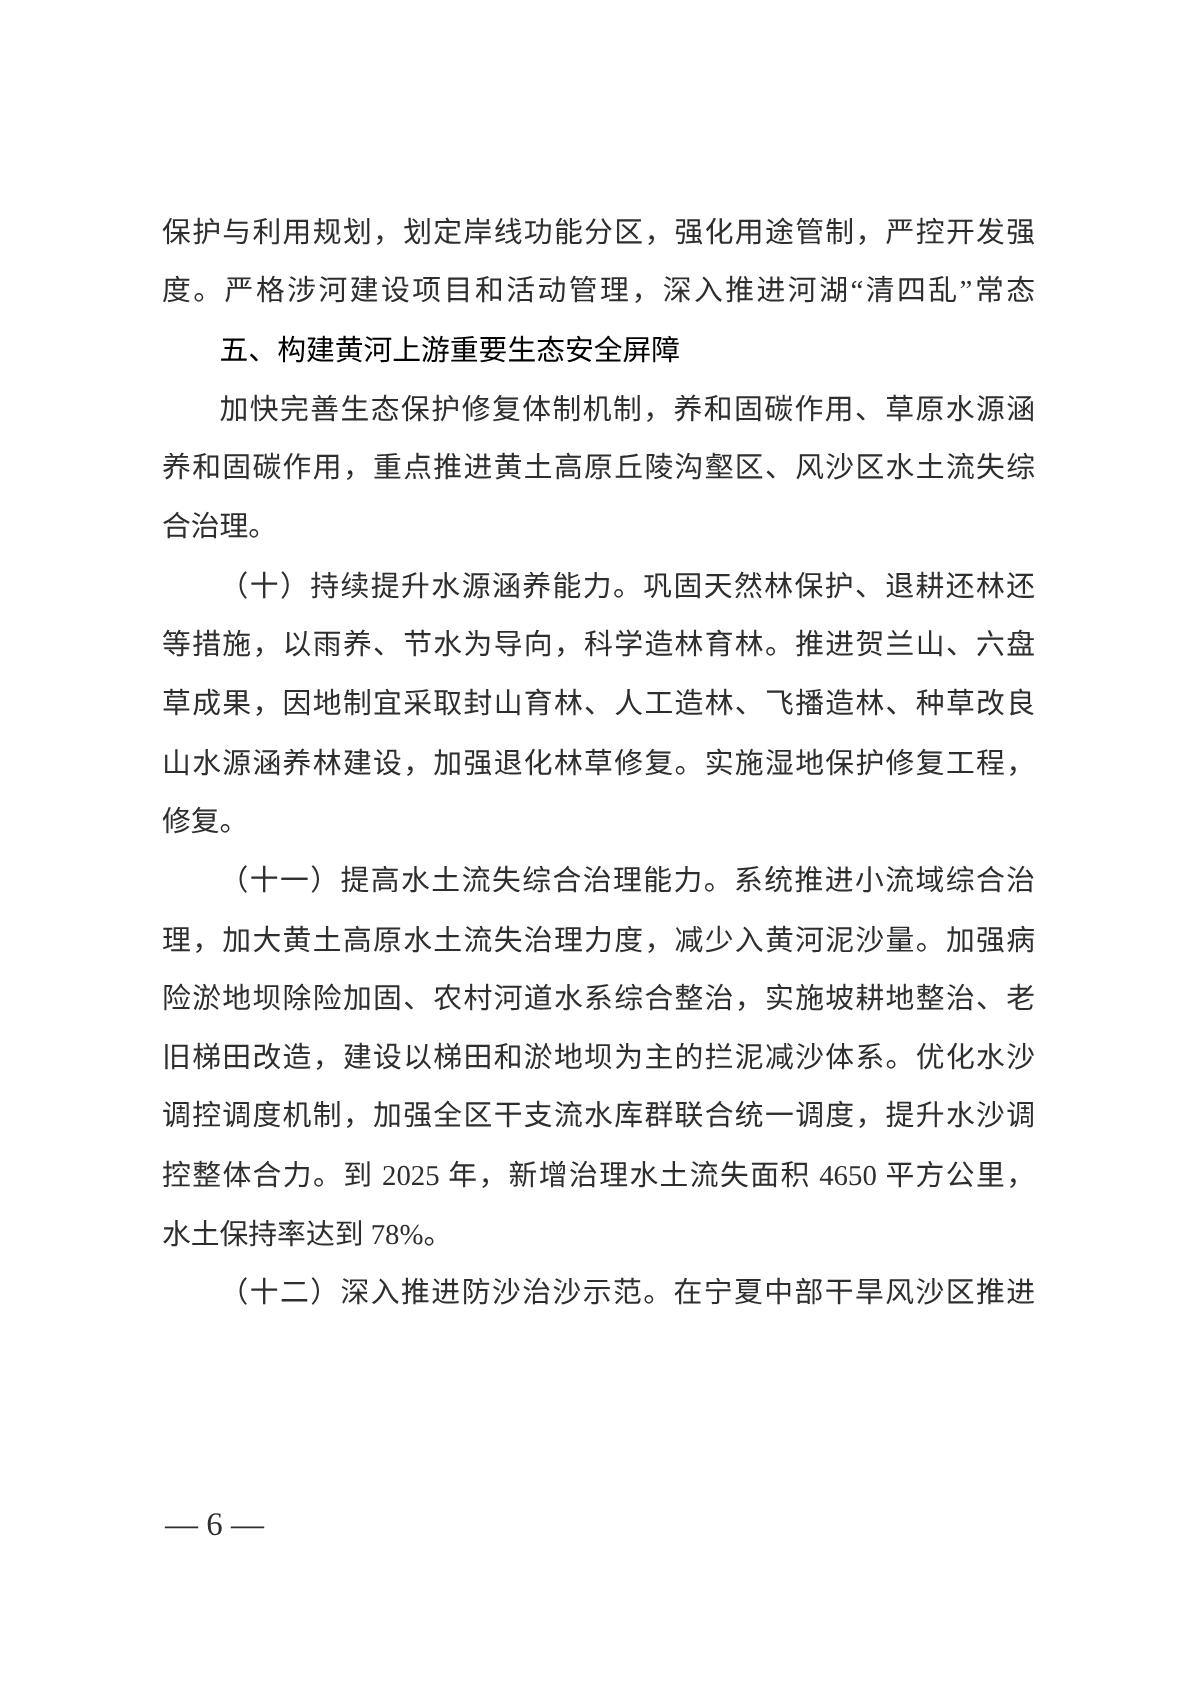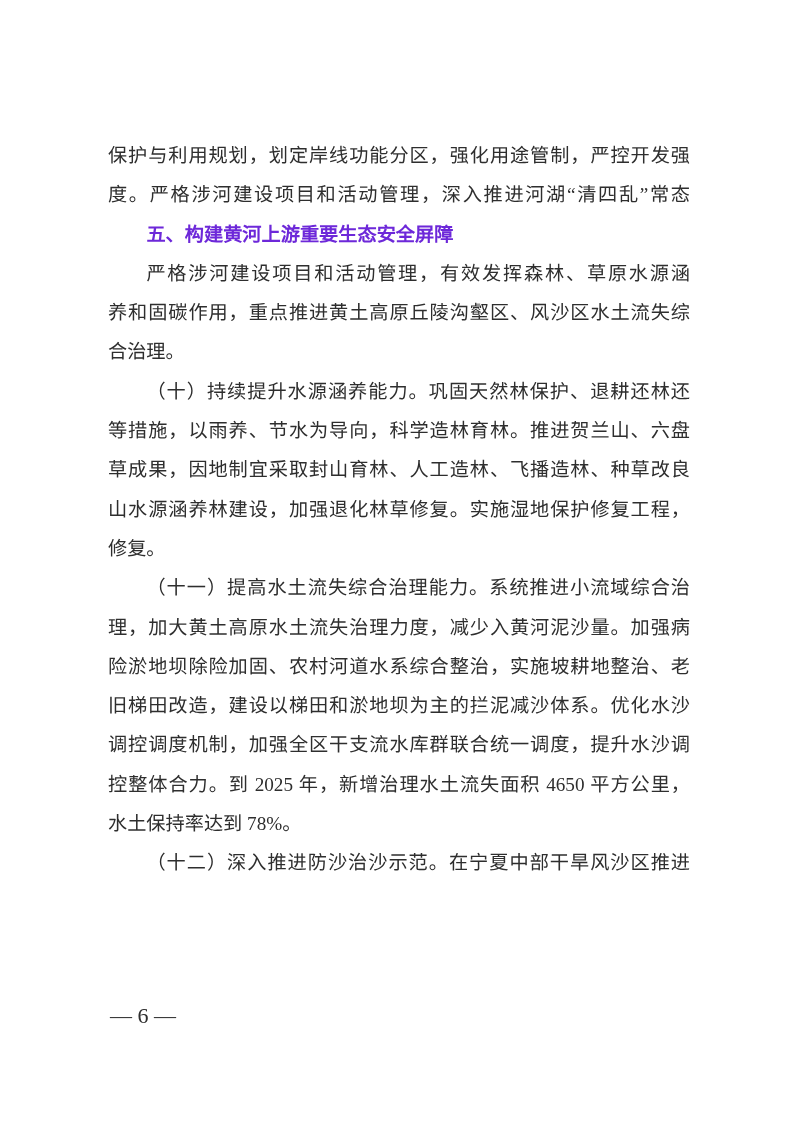--- a/index.html
+++ b/index.html
@@ -33,22 +33,22 @@
   .line.just {
     text-align-last: justify;
   }
   .line.indent {
     text-indent: 2em;
   }
   .seg { font-weight: 400; }
   .seg.bold { font-weight: 400; }
   .block.heading .line .seg {
     font-family: "Liberation Sans", sans-serif;
-    font-weight: 700;
-    color: #6d28d9;
+    font-weight: 400;
+    color: #000000;
   }
   .footer {
     position: absolute;
     left: 110px;
     top: 1004px;
     font-size: 22px;
     line-height: 24px;
     color: #2e2e2e;
     font-family: "Liberation Serif", serif;
   }
@@ -59,21 +59,21 @@
 <div class="page">
   <div class="content">
       <div class="block paragraph">
         <div class="line just"><span class="seg">保护与利用规划，划定岸线功能分区，强化用途管制，严控开发强</span></div>
         <div class="line just"><span class="seg">度。严格涉河建设项目和活动管理，深入推进河湖“清四乱”常态</span></div>
       </div>
       <div class="block heading">
         <div class="line indent"><span class="seg bold">五、构建黄河上游重要生态安全屏障</span></div>
       </div>
       <div class="block paragraph">
-        <div class="line just indent"><span class="seg">严格涉河建设项目和活动管理，有效发挥森林、草原水源涵</span></div>
+        <div class="line just indent"><span class="seg">加快完善生态保护修复体制机制，养和固碳作用、草原水源涵</span></div>
         <div class="line just"><span class="seg">养和固碳作用，重点推进黄土高原丘陵沟壑区、风沙区水土流失综</span></div>
         <div class="line"><span class="seg">合治理。</span></div>
       </div>
       <div class="block paragraph">
         <div class="line just indent"><span class="seg bold">（十）持续提升水源涵养能力。</span><span class="seg">巩固天然林保护、退耕还林还</span></div>
         <div class="line just"><span class="seg">等措施，以雨养、节水为导向，科学造林育林。推进贺兰山、六盘</span></div>
         <div class="line just"><span class="seg">草成果，因地制宜采取封山育林、人工造林、飞播造林、种草改良</span></div>
         <div class="line just"><span class="seg">山水源涵养林建设，加强退化林草修复。实施湿地保护修复工程，</span></div>
         <div class="line"><span class="seg">修复。</span></div>
       </div>

